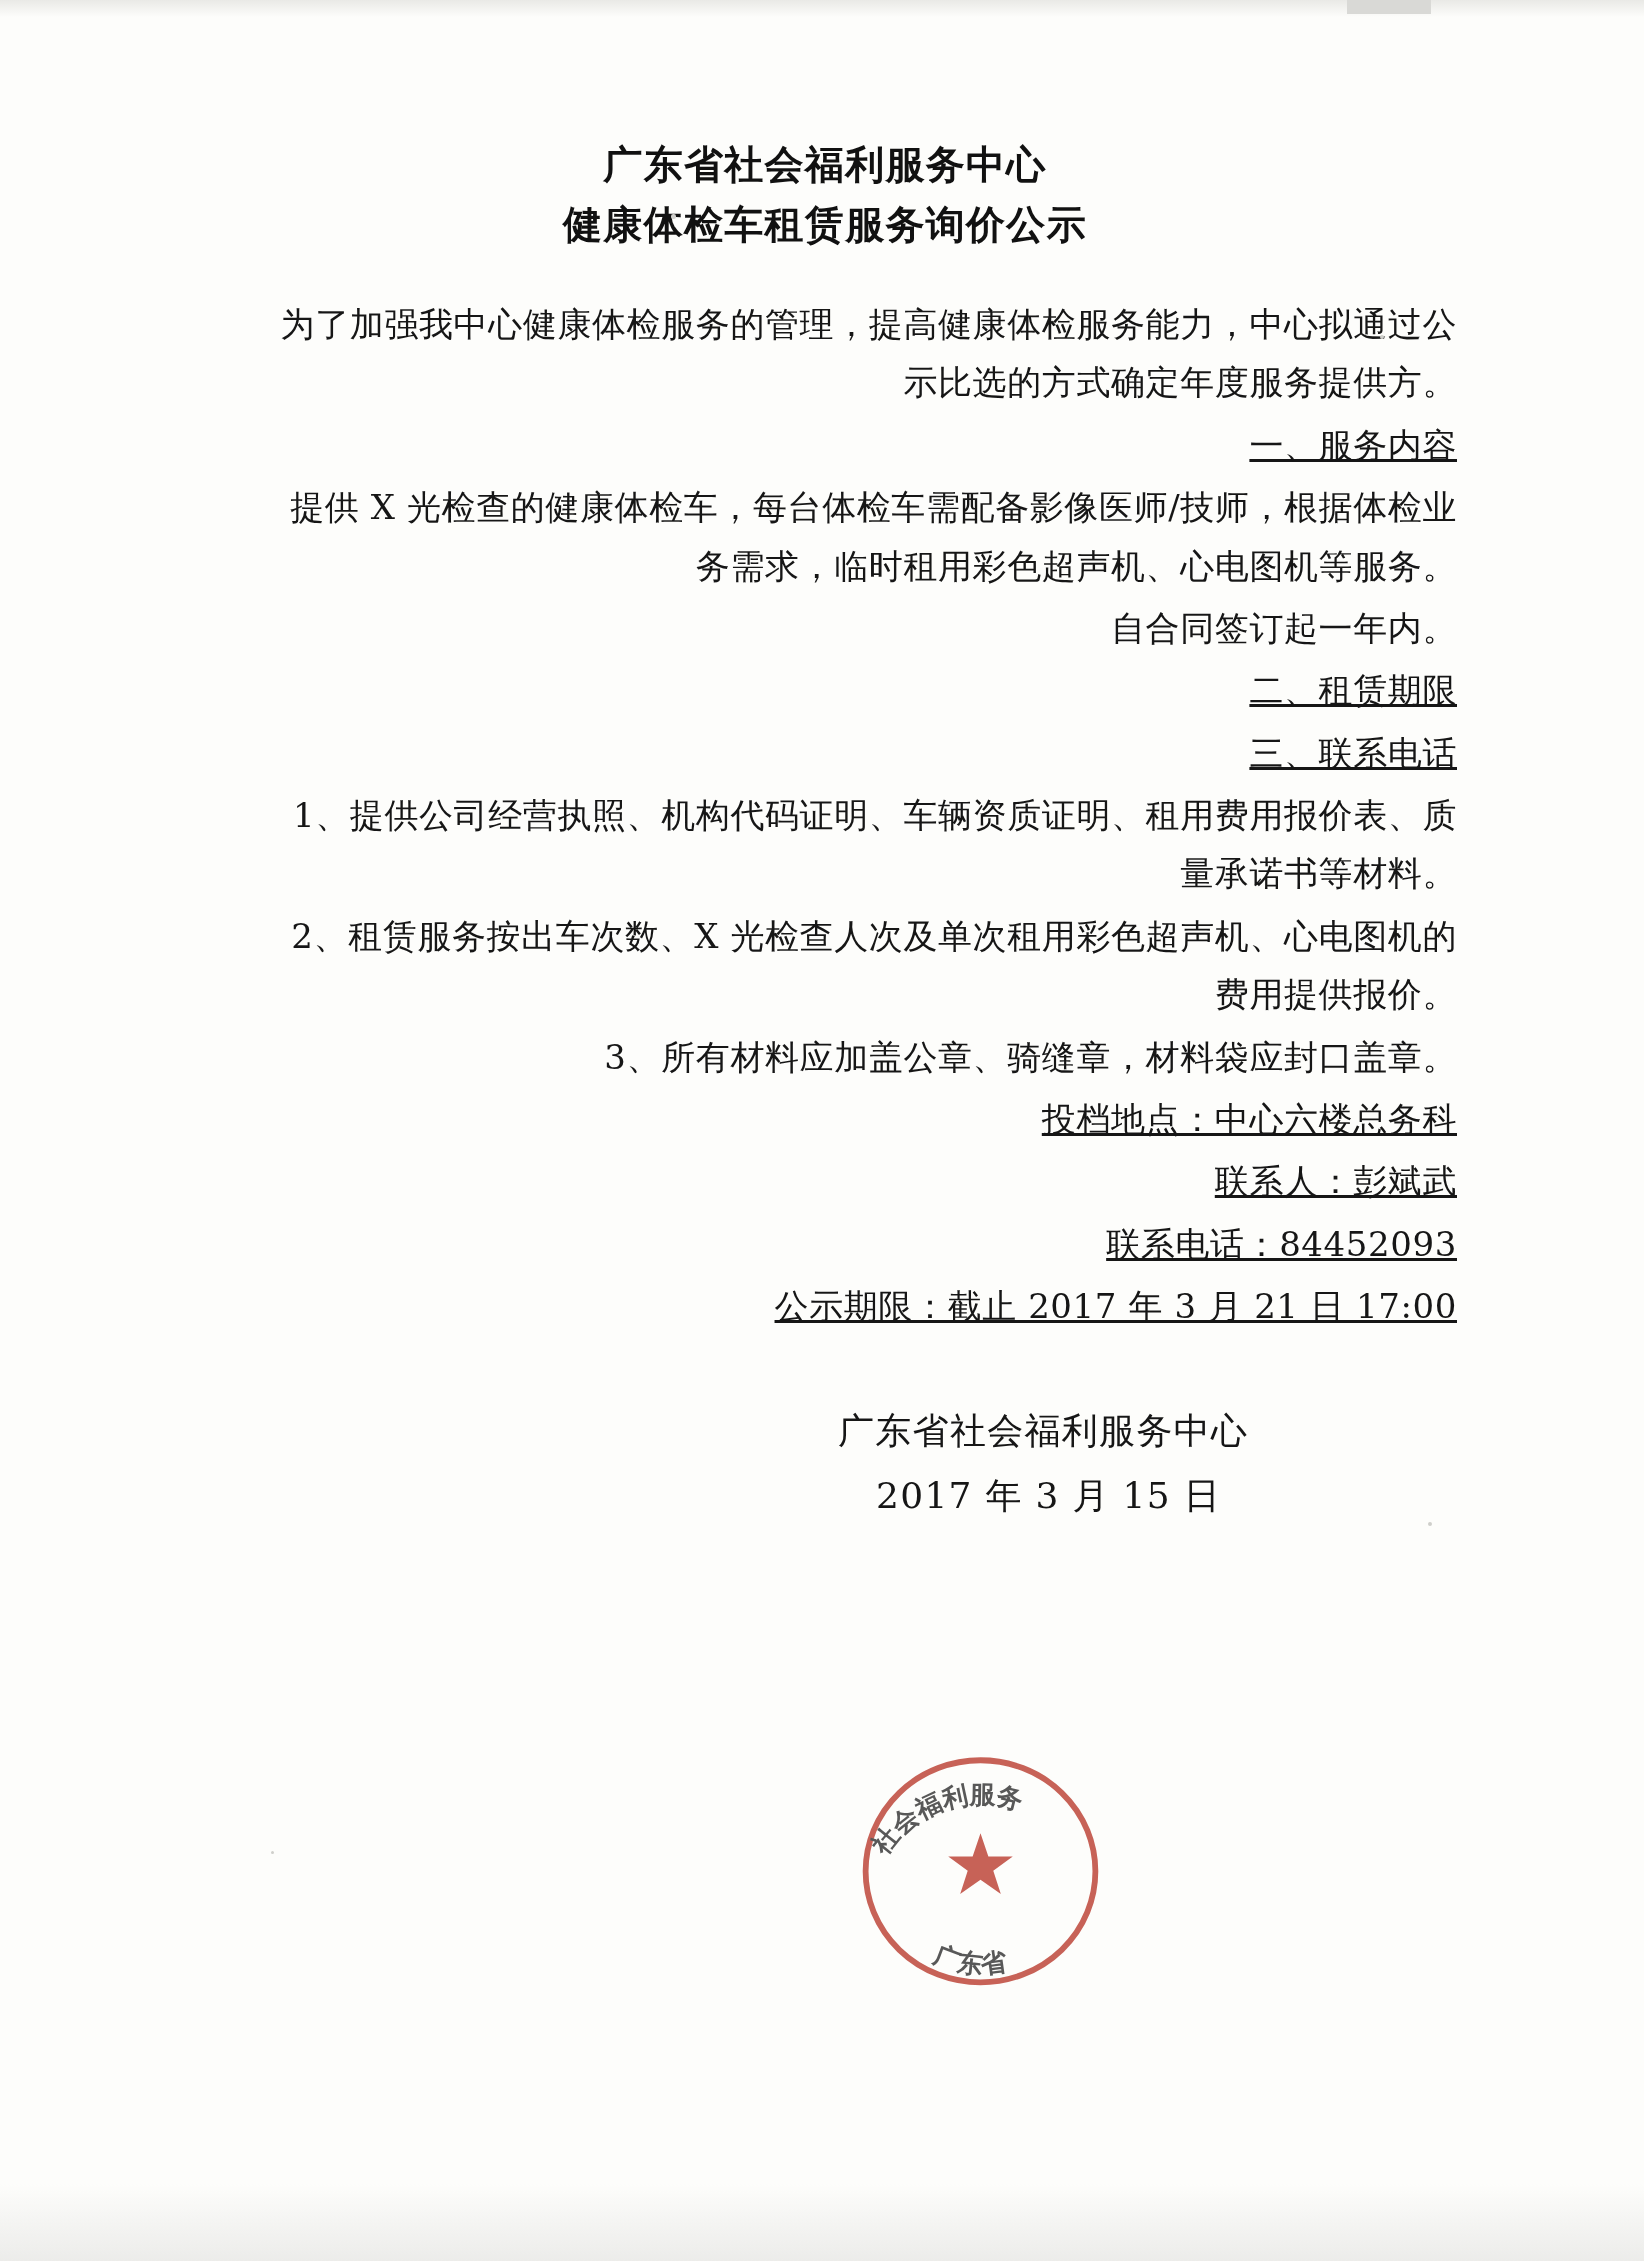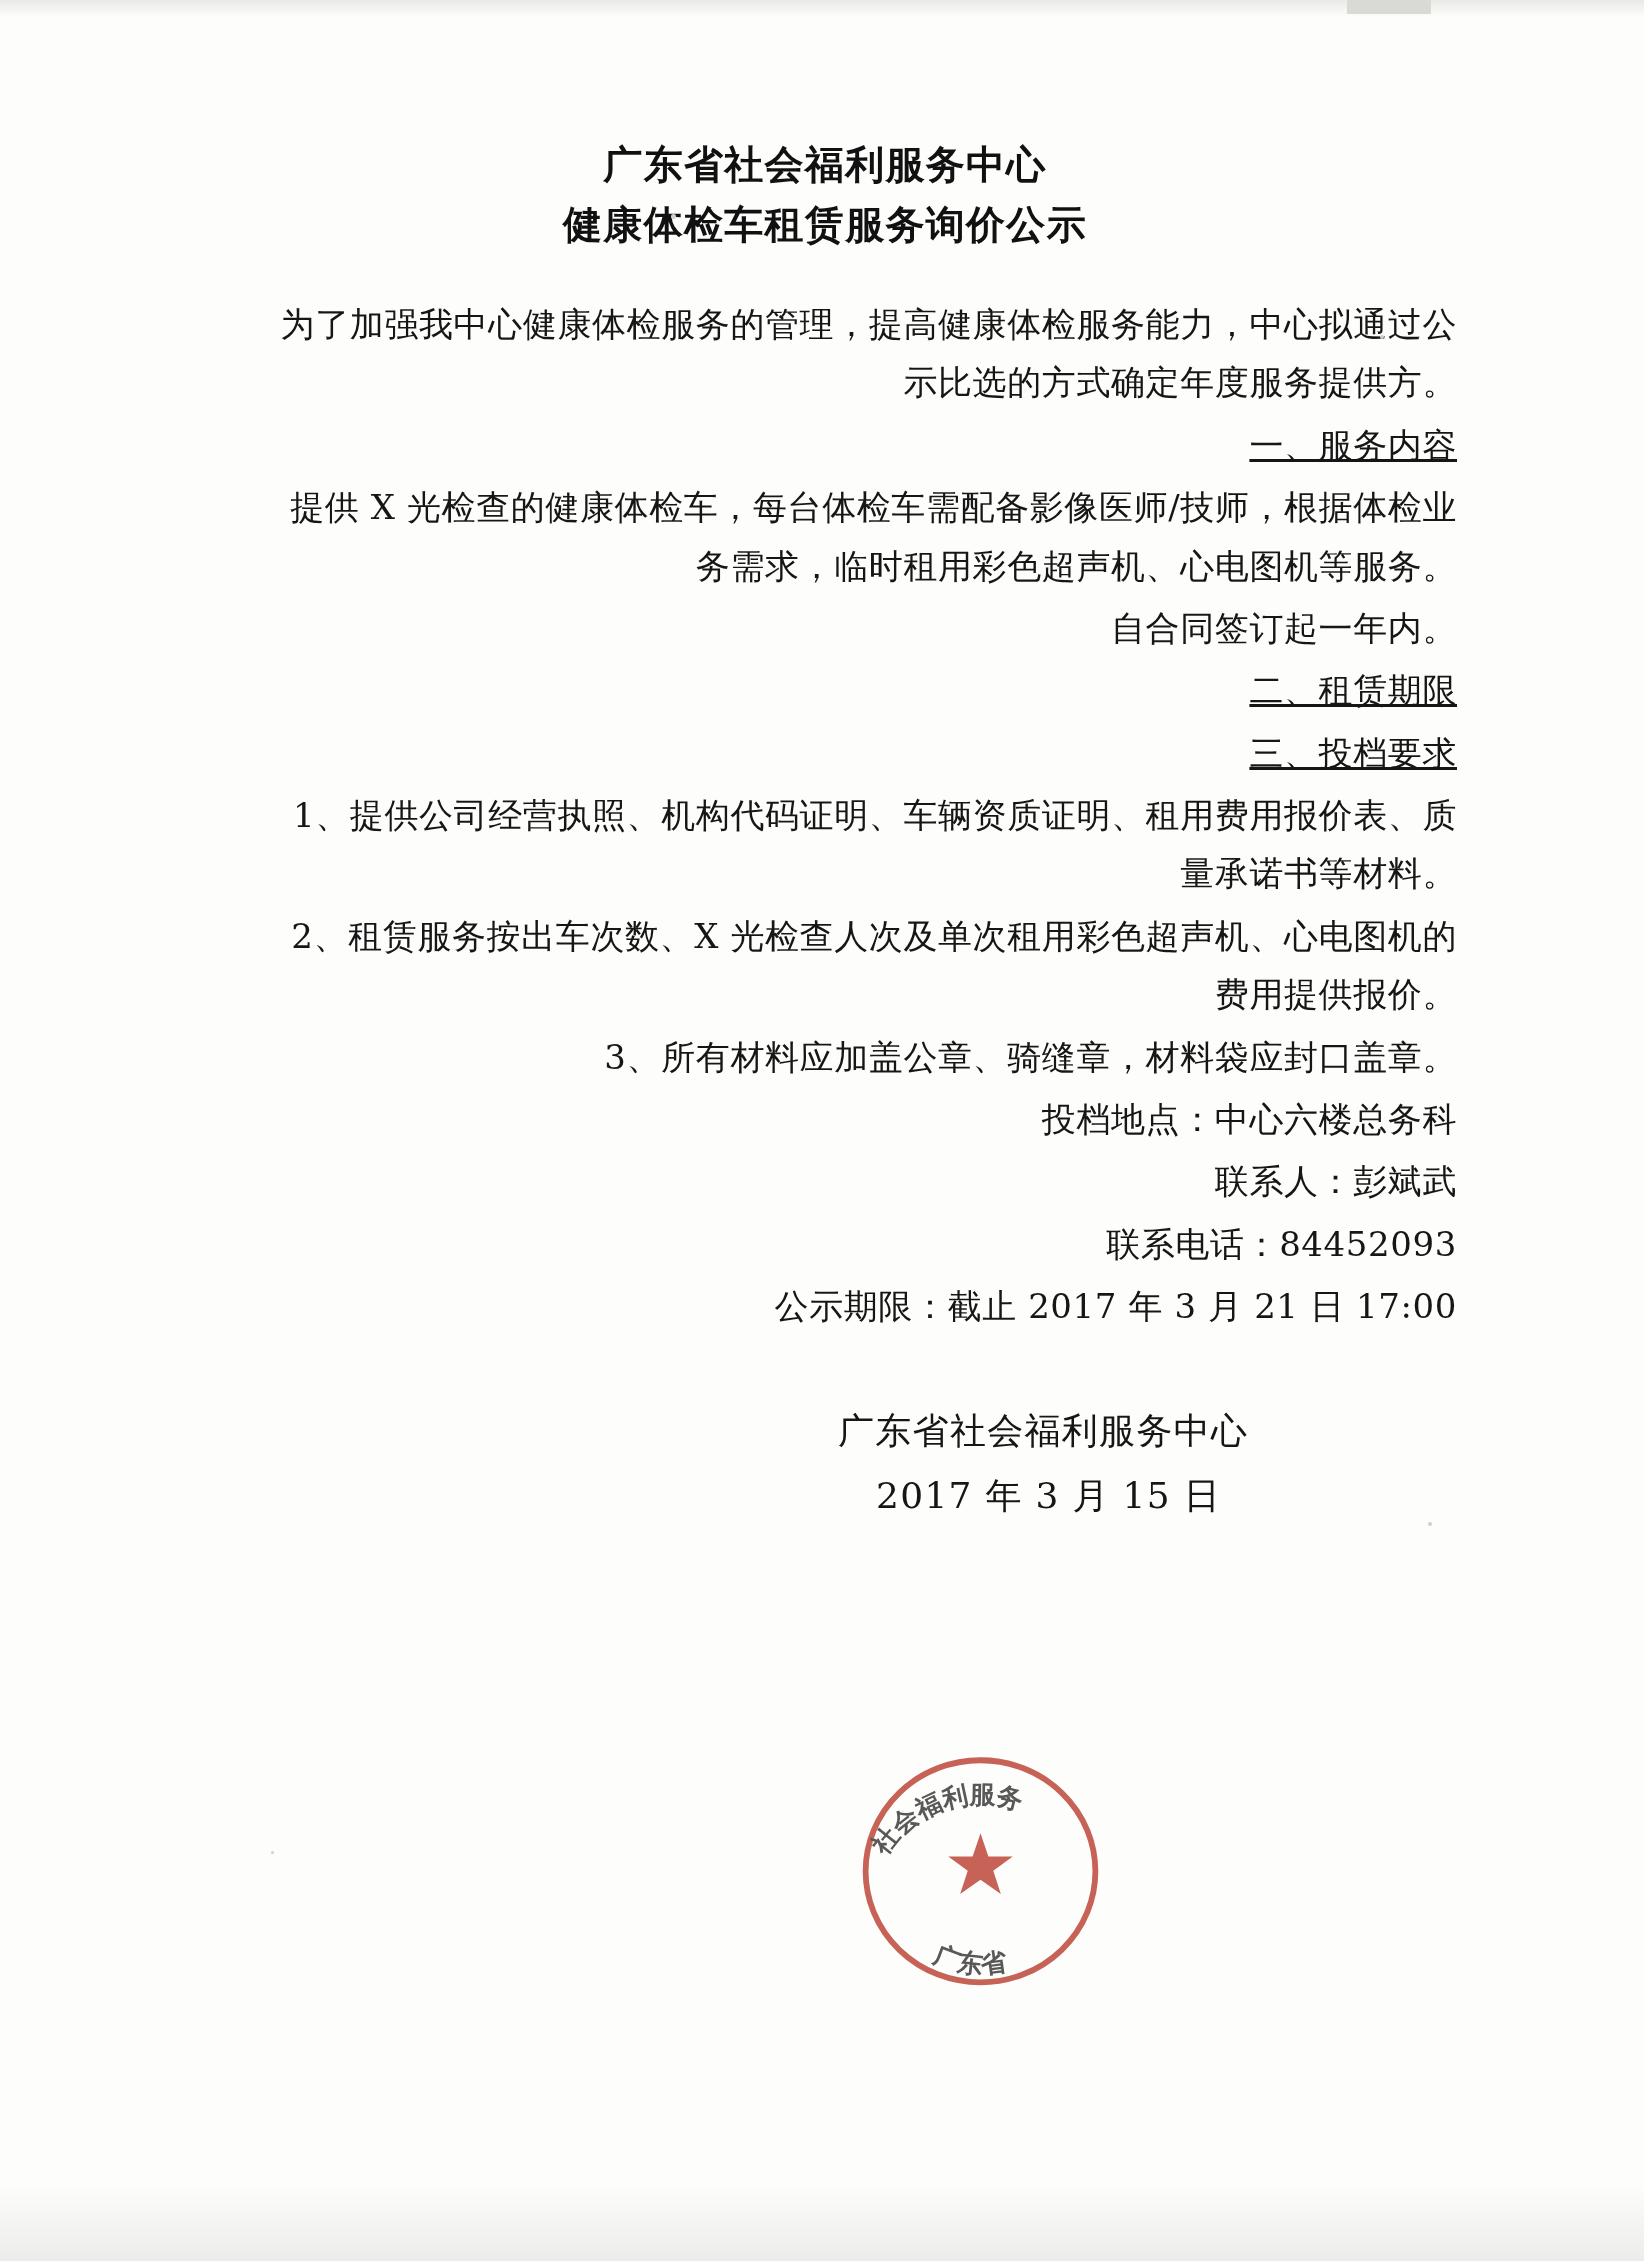--- a/index.html
+++ b/index.html
@@ -76,20 +76,21 @@
     margin: 0 0 3.9px 0;
     text-indent: 72px;
   }
   p.para.head-item {
     text-indent: 72px;
     text-decoration: underline;
   }
   p.contact {
     margin: 0 0 3.9px 0;
     text-indent: 36px;
+    text-decoration: underline;
   }
 
   .sign-block {
     margin-top: 26px;
     position: relative;
     height: 271px;
   }
   .sign-line {
     position: absolute;
     font-size: 36px;
@@ -145,21 +146,21 @@
       <div class="title-line">广东省社会福利服务中心</div>
       <div class="title-line">健康体检车租赁服务询价公示</div>
     </div>
 
     <div class="body-text">
       <p class="para">为了加强我中心健康体检服务的管理，提高健康体检服务能力，中心拟通过公示比选的方式确定年度服务提供方。</p>
       <p class="para head-item">一、服务内容</p>
       <p class="para">提供 X 光检查的健康体检车，每台体检车需配备影像医师/技师，根据体检业务需求，临时租用彩色超声机、心电图机等服务。</p>
       <p class="para">自合同签订起一年内。</p>
       <p class="para head-item">二、租赁期限</p>
-      <p class="para head-item">三、投档要求</p>
+      <p class="para head-item">三、联系电话</p>
       <p class="para">1、提供公司经营执照、机构代码证明、车辆资质证明、租用费用报价表、质量承诺书等材料。</p>
       <p class="para">2、租赁服务按出车次数、X 光检查人次及单次租用彩色超声机、心电图机的费用提供报价。</p>
       <p class="para">3、所有材料应加盖公章、骑缝章，材料袋应封口盖章。</p>
 
       <p class="contact">投档地点：中心六楼总务科</p>
       <p class="contact">联系人：彭斌武</p>
       <p class="contact">联系电话：84452093</p>
       <p class="contact">公示期限：截止 2017 年 3 月 21 日 17:00</p>
     </div>
 

